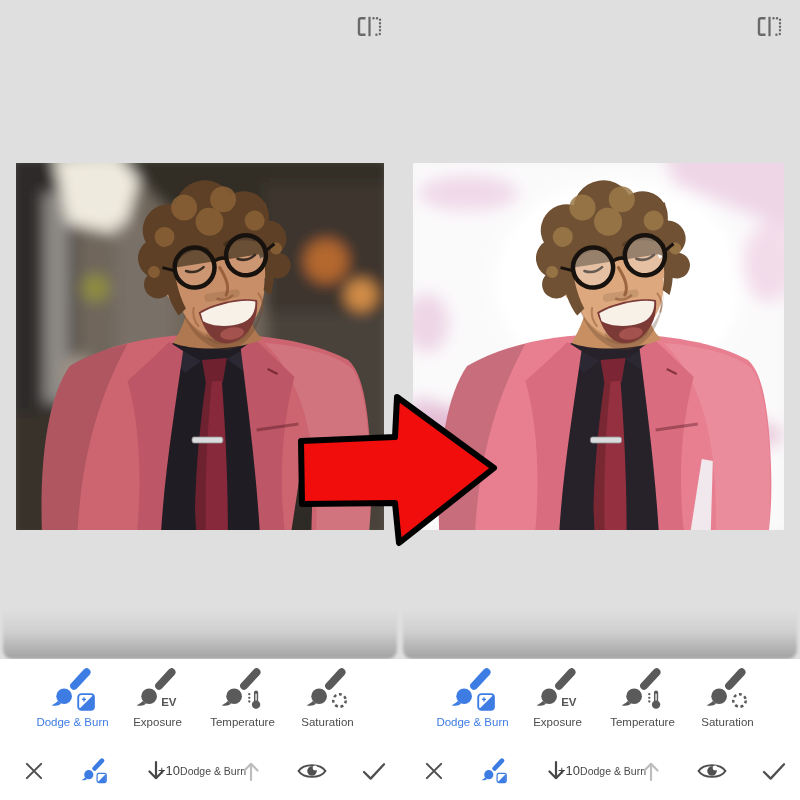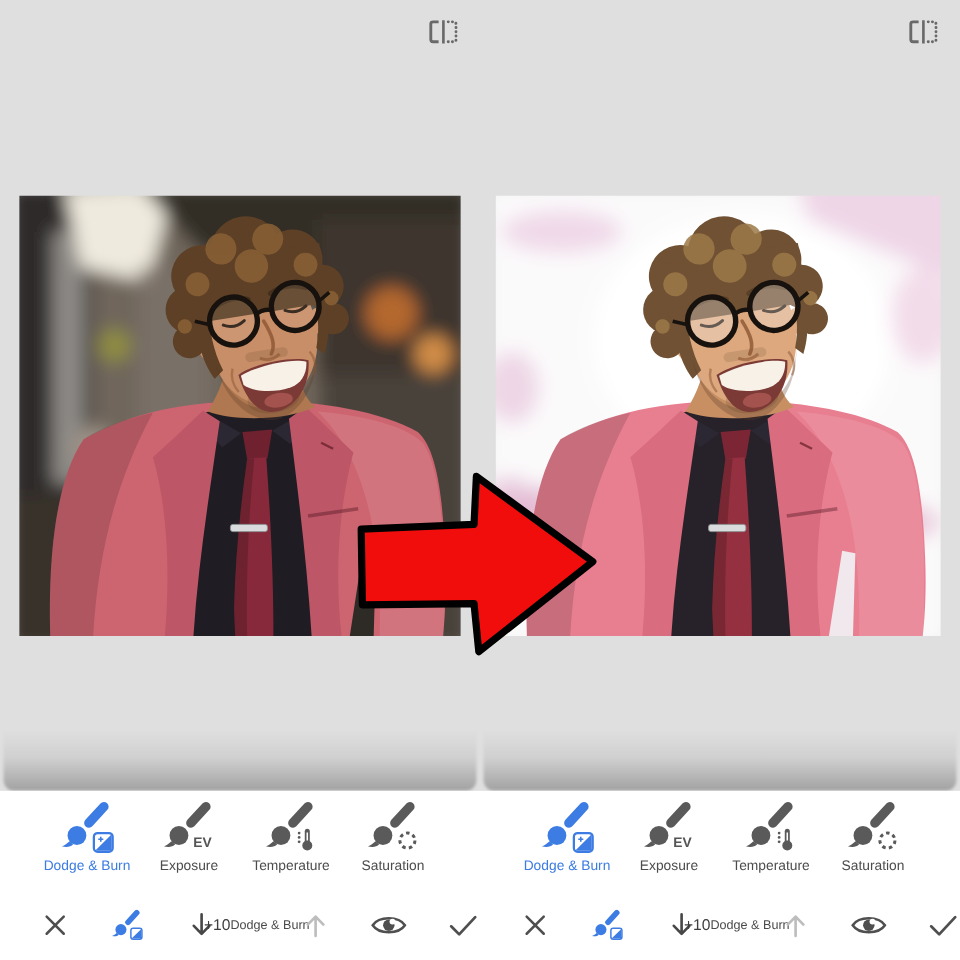--- a/index.html
+++ b/index.html
@@ -27,21 +27,21 @@
 
   .sheet{position:absolute;top:659px;left:0;width:400px;height:141px;background:#ffffff}
 
   .tools{position:absolute;top:0;left:0;width:100%;height:83px;display:flex;justify-content:center;gap:5px;padding-top:9px;box-sizing:border-box}
   .tool{width:80px;display:flex;flex-direction:column;align-items:center;cursor:pointer;background:none;border:0;padding:0}
   .tool-icon{width:46px;height:44px}
   .tool-icon svg{width:100%;height:100%;display:block}
   .tool-label{margin-top:4px;font-size:11.5px;color:#4c4c4c;white-space:nowrap}
   .tool.selected .tool-label{color:#3d7ce2}
 
-  .actions{position:absolute;top:83px;left:16px;width:100%;height:58px}
+  .actions{position:absolute;top:83px;left:4px;width:100%;height:58px}
   .act{position:absolute;top:50%;transform:translate(-50%,-50%);background:none;border:0;padding:0;margin:0;cursor:pointer;display:flex;align-items:center;justify-content:center}
   .act svg{display:block}
   .value-block{text-align:center;line-height:1.2;cursor:default}
   .val{font-size:13px;color:#3e3e3e}
   .val-tool{font-size:10.5px;color:#4a4a4a;white-space:nowrap}
 
   .arrow-overlay{position:absolute;left:297px;top:391px;width:202px;height:158px;z-index:6;pointer-events:none}
   .arrow-overlay svg{width:100%;height:100%;display:block}
   .defs-holder{position:absolute;width:0;height:0;overflow:hidden}
 </style>

